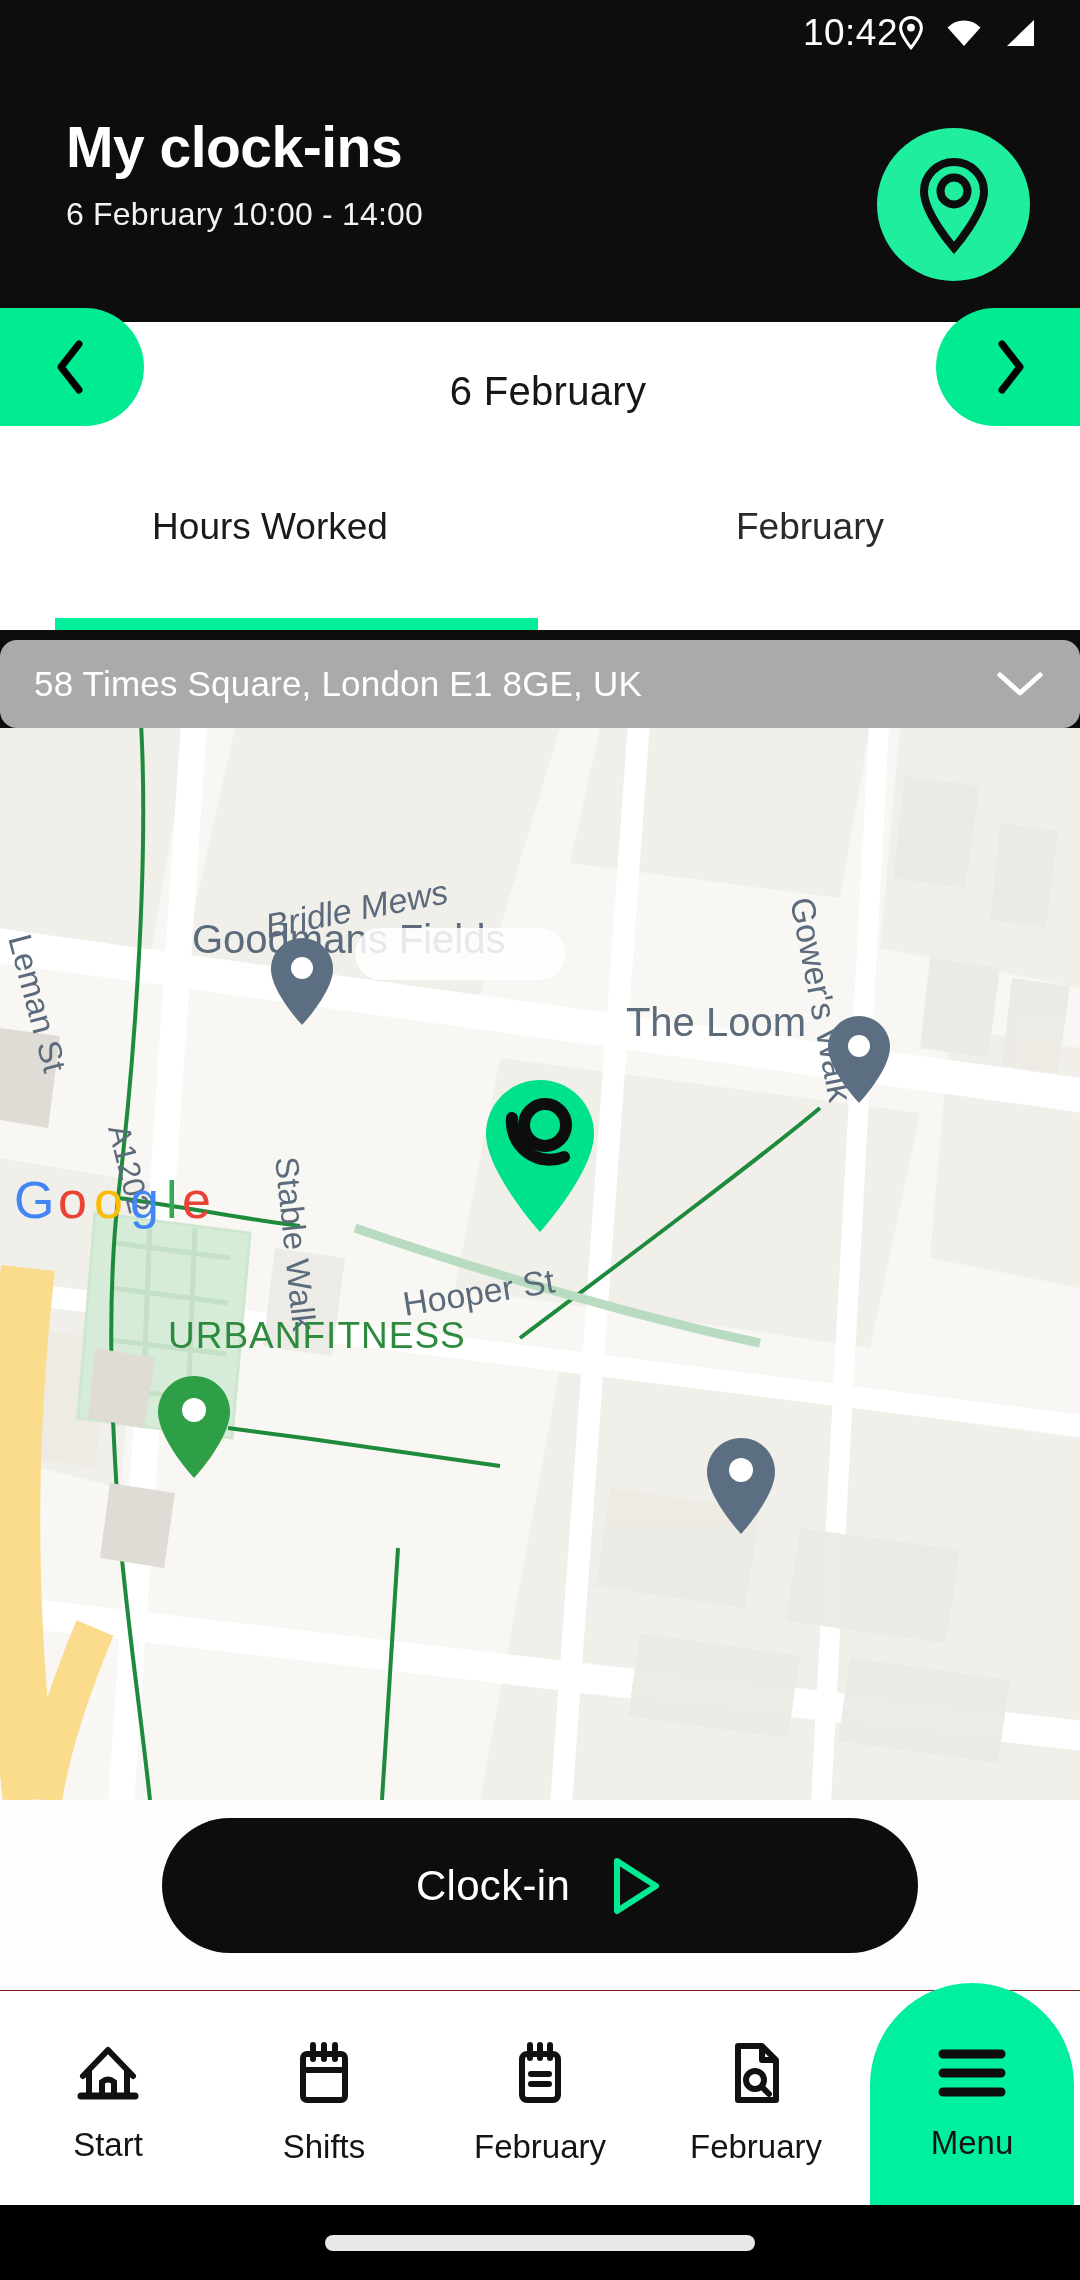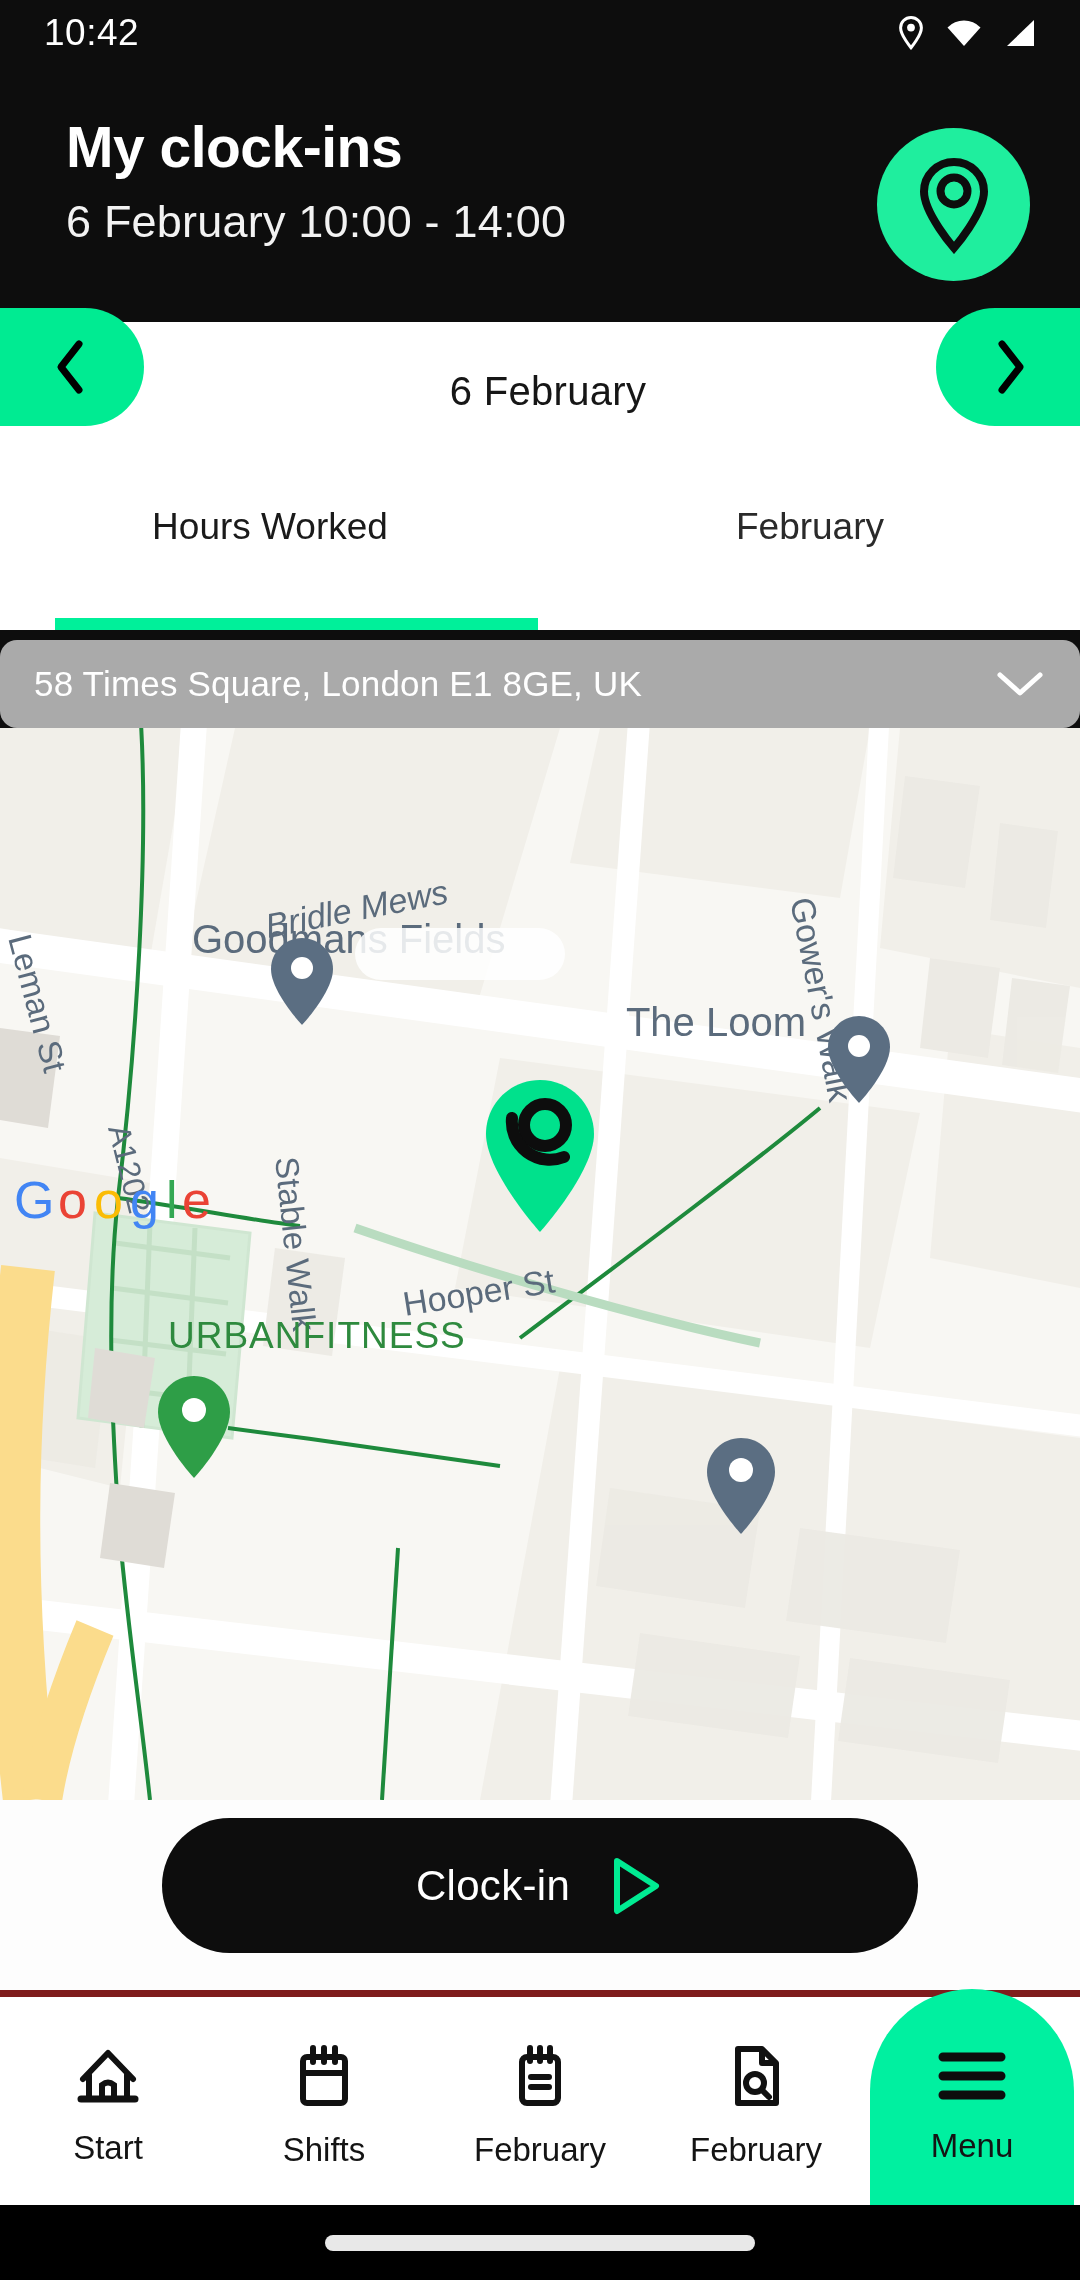--- a/index.html
+++ b/index.html
@@ -9,36 +9,36 @@
     background:#000;
     overflow:hidden;
     position:relative;
   }
   #phone { position:absolute; inset:0; width:1080px; height:2280px; background:#0d0d0d; }
 
   
   .statusbar {
     position:absolute; top:0; left:0; width:1080px; height:66px;
     background:#0d0d0d; display:flex; align-items:center;
-    justify-content:space-between; padding:0 44px;
+    justify-content:flex-end; padding:0 44px;
   }
   .status-time { color:#fff; font-size:37px; letter-spacing:.5px; }
   .status-icons { display:flex; align-items:center; gap:22px; }
 
   
   .header {
     position:absolute; top:66px; left:0; width:1080px; height:256px;
     background:#0d0d0d; padding:0 102px;
   }
   .header-texts { position:absolute; left:66px; top:52px; }
   .header-title {
     color:#fff; font-size:57px; font-weight:bold; line-height:1.05;
     letter-spacing:-0.5px;
   }
-  .header-sub { color:#f2f2f2; font-size:45px; margin-top:18px; letter-spacing:.2px; }
+  .header-sub { color:#f2f2f2; font-size:32px; margin-top:18px; letter-spacing:.2px; }
   .fab {
     position:absolute; right:50px; top:62px;
     width:153px; height:153px; border-radius:50%;
     background:#1fee9e; display:flex; align-items:center; justify-content:center;
   }
 
   
   .datebar {
     position:absolute; top:322px; left:0; width:1080px; height:138px;
     background:#fff;
@@ -96,21 +96,21 @@
   .clockin-btn {
     position:absolute; left:162px; top:18px; width:756px; height:135px;
     background:#0d0d0d; border-radius:68px;
     display:flex; align-items:center; justify-content:center; gap:38px;
   }
   .clockin-label { color:#fff; font-size:42px; letter-spacing:.3px; }
 
   
   .bottomnav {
     position:absolute; top:1990px; left:0; width:1080px; height:215px;
-    background:#fff; display:flex; border-top:7px solid #7f1d1d;
+    background:#fff; display:flex; border-top:1px solid #7f1d1d;
   }
   .navitem {
     flex:1; display:flex; flex-direction:column; align-items:center;
     justify-content:center; gap:22px; position:relative; padding-top:10px;
   }
   .navitem.active::before {
     content:""; position:absolute; top:-8px; left:50%;
     transform:translateX(-50%); width:204px; height:230px;
     background:#00f0a0; border-radius:102px 102px 0 0; z-index:0;
   }

